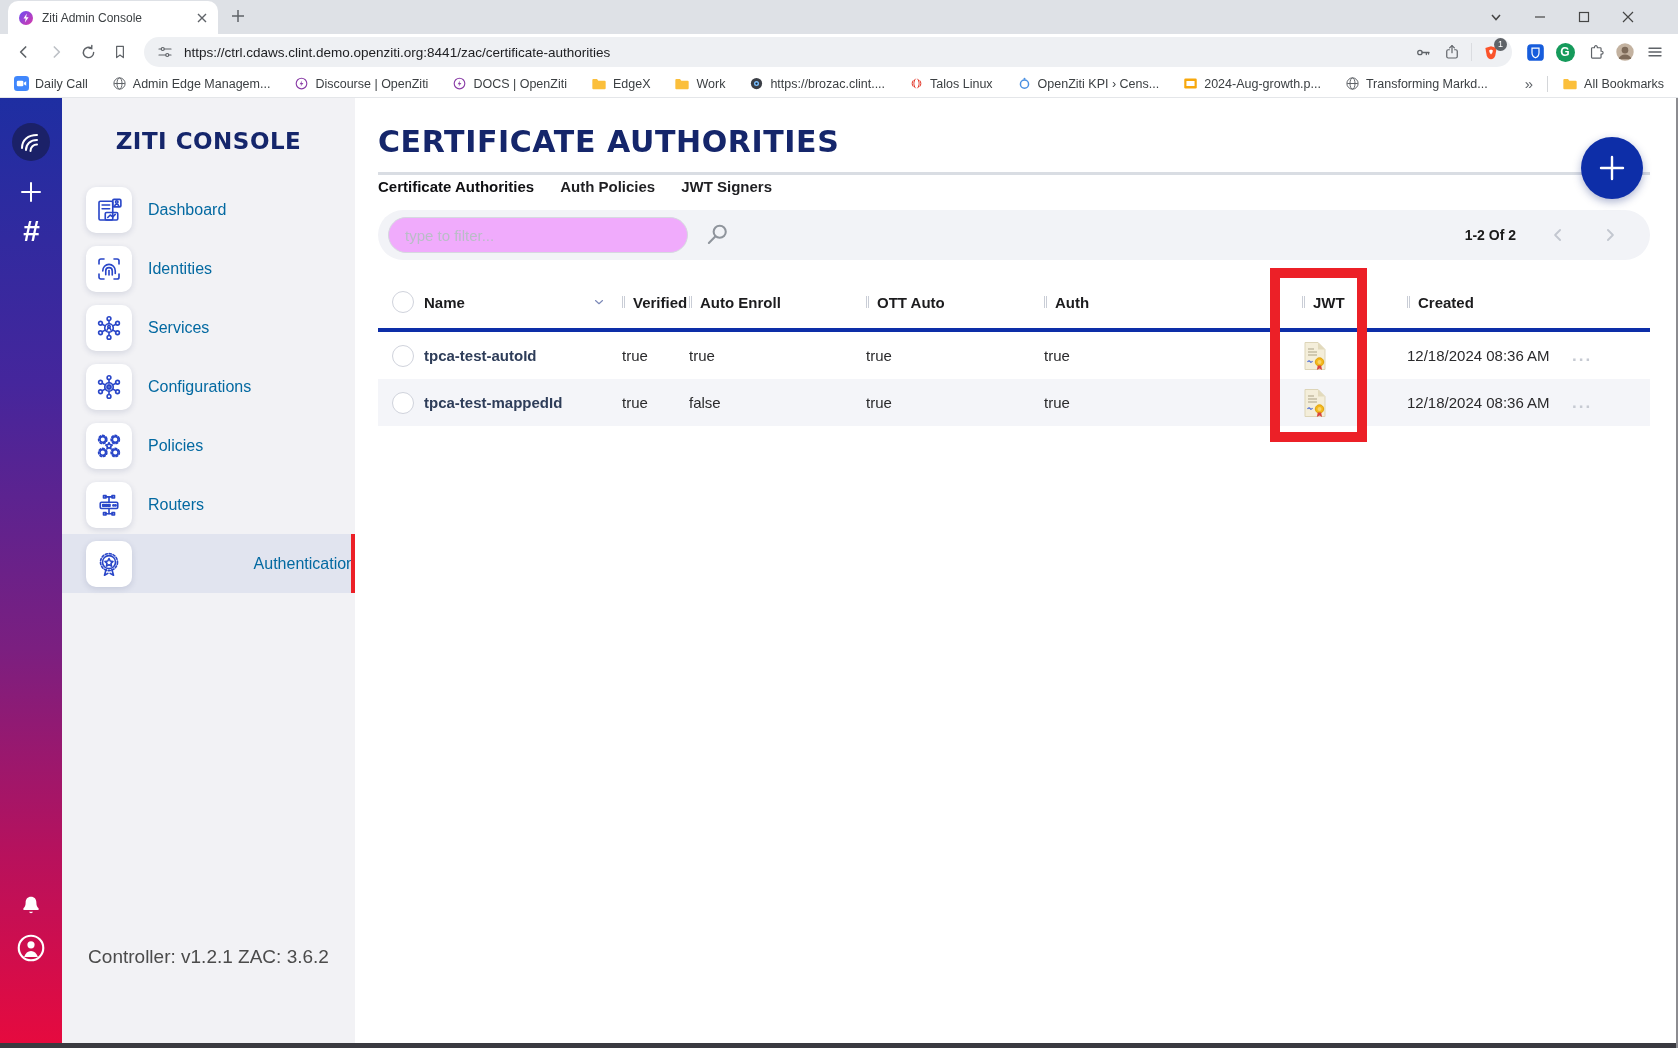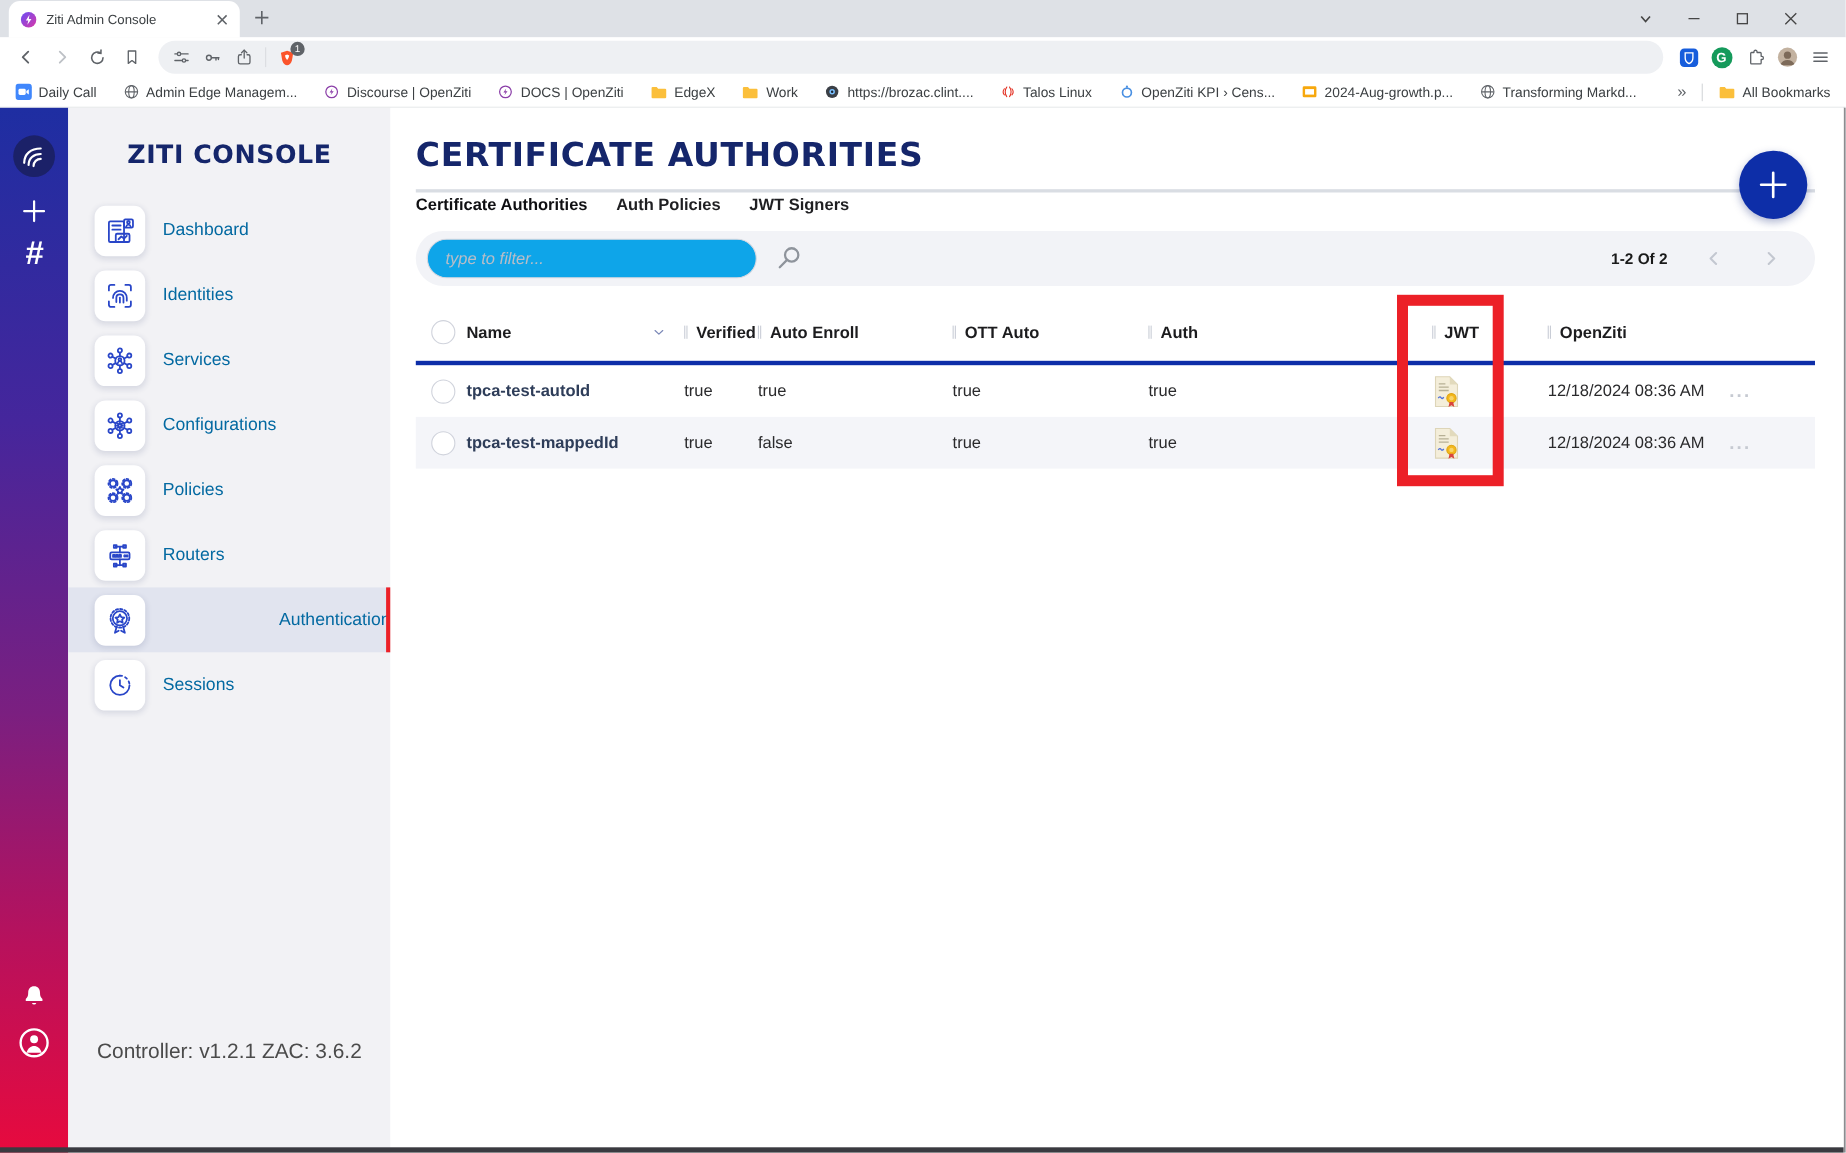--- a/index.html
+++ b/index.html
@@ -66,22 +66,22 @@
   .page-rule { height:3px; background:#d9dde3; }
   .subtabs { display:flex; gap:26px; margin-top:3px; height:18px; font-size:15px; color:#1f1f22; }
   .subtab { font-weight:600; cursor:pointer; }
   .subtab.active { font-weight:700; color:#0f0f12; }
   .fab { position:absolute; top:39px; right:33px; width:62px; height:62px; border-radius:50%; border:none;
          background:var(--accent-blue,#1e3caa); display:flex; align-items:center; justify-content:center;
          box-shadow:0 3px 8px rgba(20,40,120,.35); cursor:pointer; }
 
   .filterbar { margin-top:14px; height:50px; background:#f2f3f7; border-radius:26px;
                display:flex; align-items:center; padding:0 30px 0 10px; }
-  .filter-input { width:300px; height:36px; border:1px solid #d6d8e0; border-radius:18px; background:#0ea5e9;
-                  padding:12px 16px; font-size:15px; color:#333; outline:none; font-family:inherit;font-style:italic; }
+  .filter-input { width:300px; height:36px; border:1px solid #d6d8e0; border-radius:18px; background:#f0abfc;
+                  padding:12px 16px; font-size:15px; color:#333; outline:none; font-family:inherit; }
   .filter-input::placeholder { color:#b9bdc7; }
   .mag { margin-left:16px; display:flex; }
   .pag { margin-left:auto; display:flex; align-items:center; gap:32px; }
   .pag-count { font-size:14px; font-weight:700; color:#1a1a1a; }
   .pag-btn { display:flex; }
 
   .table { margin-top:16px; position:relative; }
   .thead, .trow { display:flex; align-items:center; }
   .thead { height:52px; font-size:15px; font-weight:700; color:#1c1c1e; }
   .blue-rule { height:4px; background:var(--accent-blue,#0d2ea8); }
@@ -187,20 +187,21 @@
       <span style="display:flex">
         <svg width="18" height="18" viewBox="0 0 24 24" fill="none" stroke="#5f6368" stroke-width="1.6" stroke-linecap="round">
             <circle cx="9" cy="8" r="2"></circle>
             <line x1="4" y1="8" x2="6.8" y2="8"></line>
             <line x1="11.2" y1="8" x2="20" y2="8"></line>
             <circle cx="15" cy="16" r="2"></circle>
             <line x1="4" y1="16" x2="12.8" y2="16"></line>
             <line x1="17.2" y1="16" x2="20" y2="16"></line>
           </svg>
       </span>
+      <span class="url">https://ctrl.cdaws.clint.demo.openziti.org:8441/zac/certificate-authorities</span>
       <span class="omni-right">
         <span style="display:flex">
             <svg width="19" height="19" viewBox="0 0 24 24" fill="none" stroke="#5f6368" stroke-width="1.6" stroke-linecap="round">
               <circle cx="7.5" cy="12" r="2.8"></circle>
               <path d="M10.3 12H19M15.6 12v2.6M18.4 12v2"></path>
             </svg>
           </span>
         <span style="display:flex">
             <svg width="18" height="18" viewBox="0 0 24 24" fill="none" stroke="#5f6368" stroke-width="1.6" stroke-linecap="round" stroke-linejoin="round">
               <path d="M8.5 9H7a2 2 0 0 0-2 2v7a2 2 0 0 0 2 2h10a2 2 0 0 0 2-2v-7a2 2 0 0 0-2-2h-1.5"></path>
@@ -519,30 +520,20 @@
                 <circle cx="12" cy="10.5" r="5.2"></circle>
                 <circle cx="12" cy="10.5" r="6.8" stroke-dasharray="1.7 1.5"></circle>
                 <path d="M12 7.6l1 2 2.2.35-1.6 1.55.4 2.2-2-1.05-2 1.05.4-2.2-1.6-1.55 2.2-.35z"></path>
                 <path d="M9.7 16.4 8.4 21l2.7-1.5"></path>
                 <path d="M14.3 16.4 15.6 21l-2.7-1.5"></path>
               </svg>
           </span>
           <span class="nav-label">Authentication</span>
         </div>
 
-        <div class="nav-item">
-          <span class="icon-card">
-            <svg class="nic" width="30" height="30" viewBox="0 0 24 24" stroke-width="1.7">
-                <path d="M19 12a7 7 0 1 1-7-7"></path>
-                <path d="M12 5a7 7 0 0 1 7 7" stroke-dasharray="1.6 2.4"></path>
-                <path d="M12 8.3V12l2.6 1.6"></path>
-              </svg>
-          </span>
-          <span class="nav-label">Sessions</span>
-        </div>
 
       </div>
       <div class="side-footer">Controller: v1.2.1 ZAC: 3.6.2</div>
     </div>
 
     <div class="main">
       <h2 class="page-title">CERTIFICATE AUTHORITIES</h2>
       <div class="page-rule"></div>
       <div class="subtabs">
         <span class="subtab active">Certificate Authorities</span>
@@ -610,21 +601,21 @@
           <div class="col c-auth">
               <span class="sep"></span>
               <span>Auth</span>
             </div>
           <div class="col c-jwt">
               <span class="sep"></span>
               <span>JWT</span>
             </div>
           <div class="col c-created">
               <span class="sep"></span>
-              <span>OpenZiti</span>
+              <span>Created</span>
             </div>
           <div class="col c-actions"></div>
         </div>
 
         <div class="blue-rule"></div>
 
         <div class="trow">
           <div class="col c-check">
               <span class="row-check"></span>
             </div>

